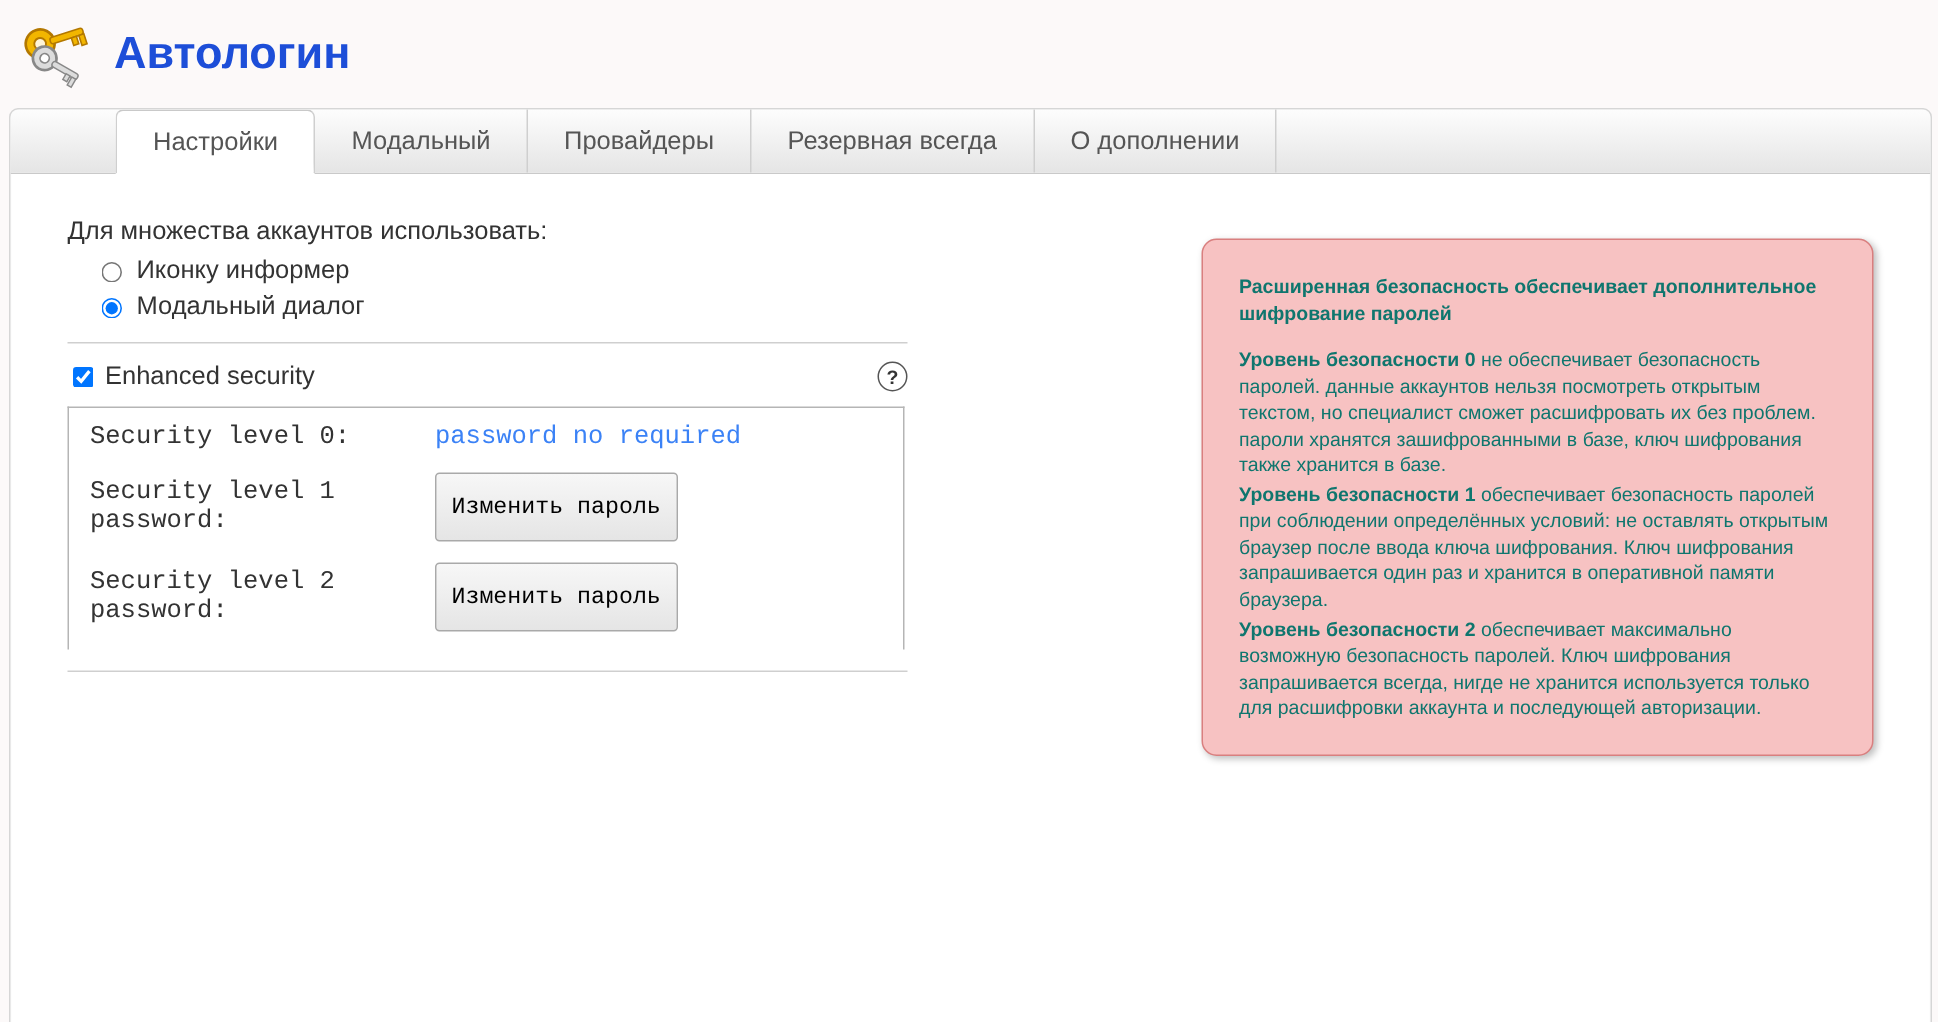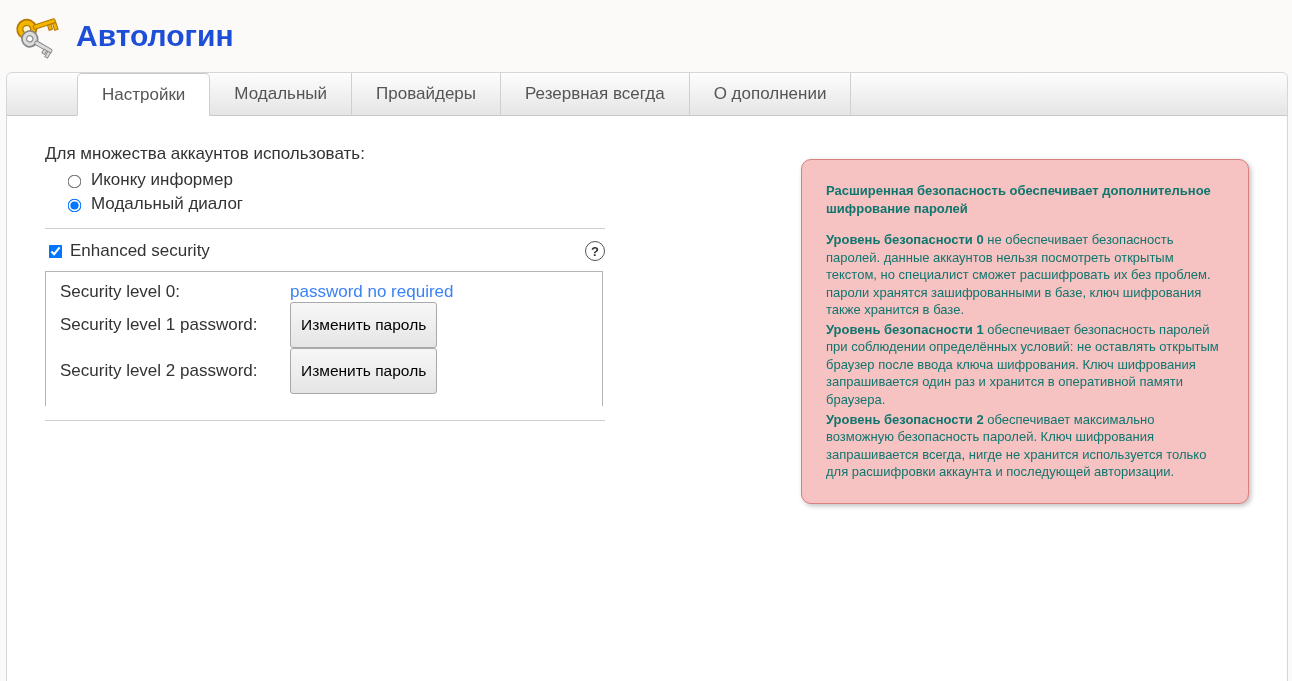--- a/index.html
+++ b/index.html
@@ -31,21 +31,21 @@
   .radio-row input{margin-right:10px;}
 
   hr.sep{border:none;border-top:1px solid #cfcfcf;margin:14px 0 12px 0;width:560px;}
 
   .sec-head{display:flex;align-items:flex-end;position:relative;width:560px;}
   .help-icon{margin-left:auto;width:18px;height:18px;border:1.5px solid #555;border-radius:50%;
              display:flex;align-items:center;justify-content:center;font-size:13px;font-weight:700;
              color:#333;cursor:pointer;user-select:none;}
 
   .sec-box{border:1px solid #b5b5b5;border-bottom:none;padding:10px 14px 12px 14px;margin-top:10px;width:528px;}
-  .sec-table{display:grid;grid-template-columns:230px auto;row-gap:0;align-items:center;}
+  .sec-table{display:grid;grid-template-columns:230px auto;row-gap:14px;align-items:center;font-family:Liberation Mono, monospace;}
   .sec-table .k{font-size:17px;color:#333;}
   .sec-table .v{font-size:17px;color:#3b82f6;}
   button.btn{font:inherit;font-size:15.5px;padding:13px 10px;background:linear-gradient(#f7f7f7,#e5e5e5);
              border:1px solid #a9a9a9;border-radius:3px;cursor:pointer;}
 
   .tip{position:absolute;top:26px;right:38px;width:400px;background:#f7c2c2;border:1px solid #d97f7f;
        border-radius:10px;padding:22px 22px 20px 24px;color:#0f766e;font-size:13px;line-height:1.35;
        box-shadow:2px 2px 5px rgba(0,0,0,0.25);margin-top:17px;}
   .tip .intro{font-weight:700;margin-bottom:14px;}
   .tip .para{margin-bottom:2px;}

